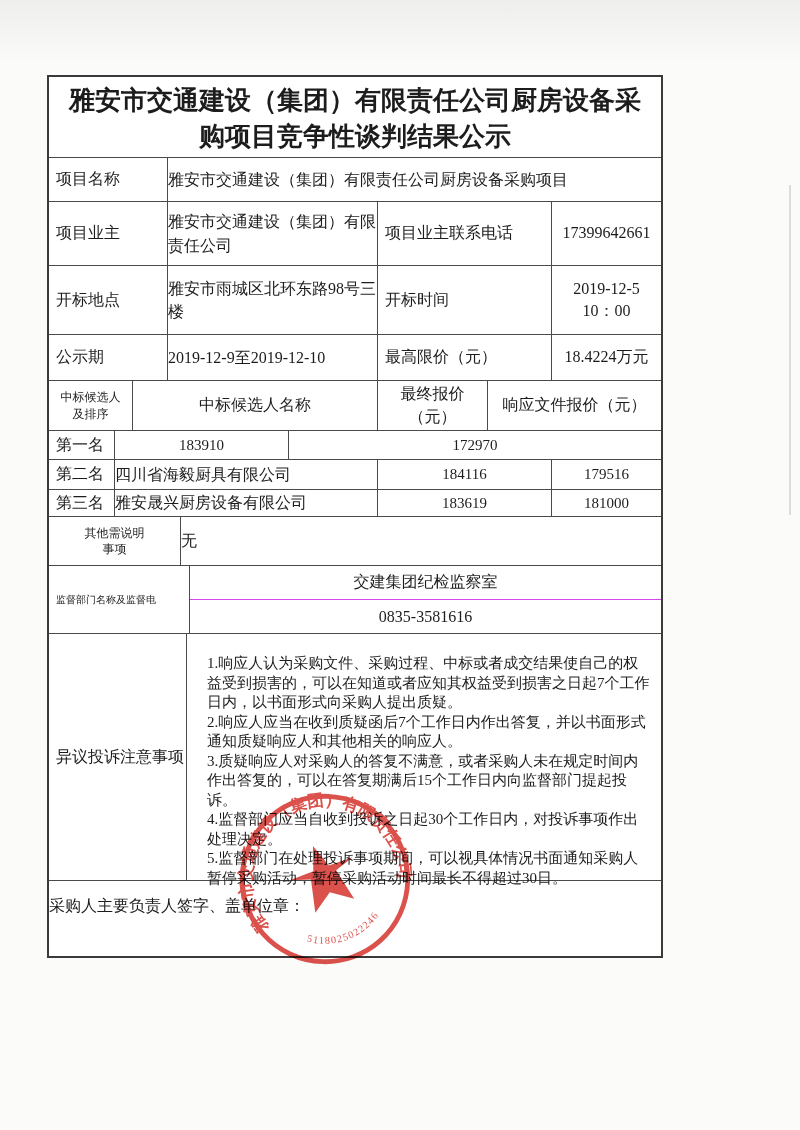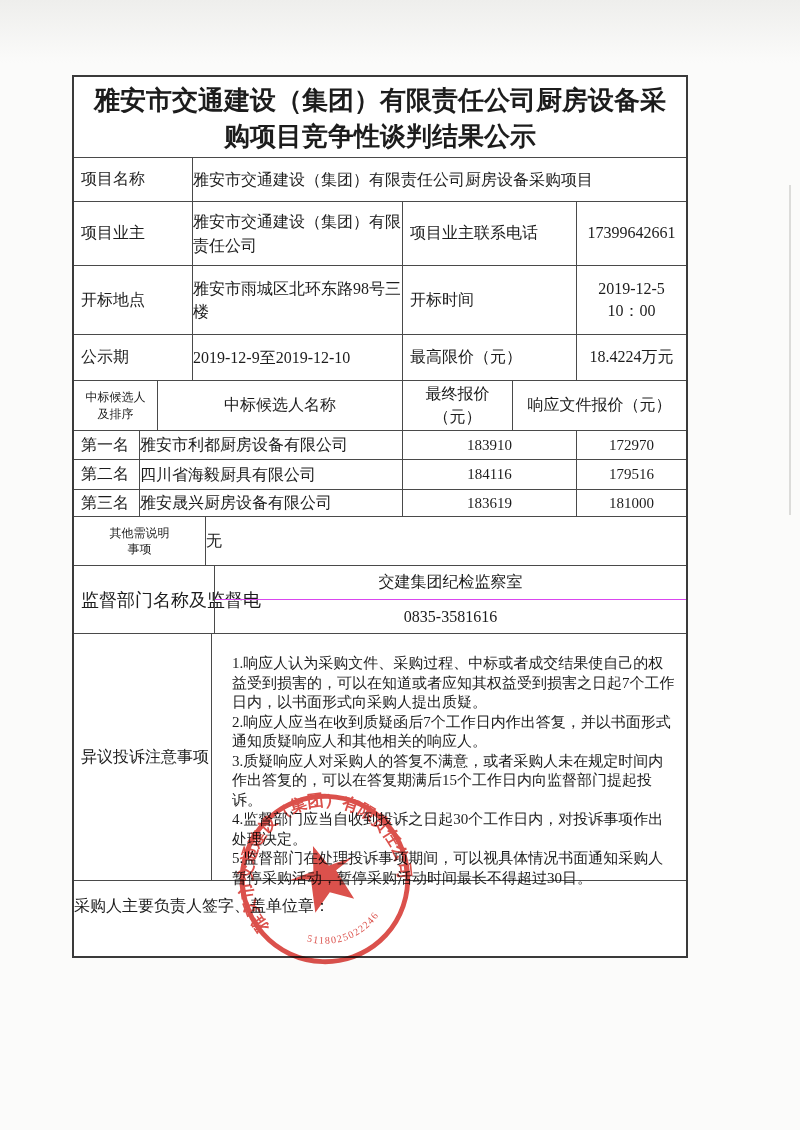--- a/index.html
+++ b/index.html
@@ -13,21 +13,21 @@
   }
   .scan-top-shade{
     position:absolute; left:0; top:0; width:800px; height:70px;
     background:linear-gradient(180deg,#eeeeec 0%, rgba(255,255,255,0) 90%);
   }
   .scan-edge-right{
     position:absolute; left:789px; top:185px; width:2px; height:330px;
     background:#dcdcda;
   }
   .doc-table{
-    position:absolute; left:72px; top:75px; width:616px; height:883px;
+    position:absolute; left:47px; top:75px; width:616px; height:883px;
     border:2px solid #3a3a3a;
     background:#fff;
   }
   .row{ display:flex; width:100%; border-top:1px solid #4a4a4a; }
   .row:first-child{ border-top:none; }
   .cell{ display:flex; align-items:center; overflow:visible; }
   .cell + .cell{ border-left:1px solid #4a4a4a; }
   .lab{ padding-left:7px; font-size:16px; }
   .val-left{ font-size:16px; line-height:1.45; }
   .val-center{ justify-content:center; text-align:center; font-size:16px; line-height:1.4; }
@@ -50,21 +50,21 @@
   .w-label{width:118px;} .w-mid{width:210px;} .w-lab2{width:174px;}
   .w-rankh{width:83px;} .w-rank{width:65px;}
   .w-nameh{width:245px;} .w-name{width:263px;}
   .w-otherlab{width:131px;} .w-suplab{width:140px;} .w-displab{width:137px;}
 
   .center-narrow{ justify-content:center; text-align:center; font-size:12px; line-height:1.35; }
   .center-narrow .wrap4{ width:68px; }
 
   .price{ font-size:15px; justify-content:center; }
 
-  .sup-label span{ white-space:nowrap; font-size:18px; }
+  .sup-label span{ white-space:nowrap; font-size:10px; }
   .sup-vals{ flex-direction:column; align-items:stretch; }
   .sup-half{ flex:1; display:flex; align-items:center; justify-content:center; font-size:16px; }
   .sup-half + .sup-half{ border-top:1px solid #d946ef; }
 
   .dispute-content{
     display:block; padding:20px 10px 0 8px;
     font-size:15px; line-height:19.5px;margin-left:12px;
   }
   .dispute-content p{ margin:0; }
 
@@ -127,21 +127,20 @@
     <div class="cell center-narrow w-rankh">
       <div class="wrap4">中标候选人及排序</div>
     </div>
     <div class="cell val-center w-nameh">中标候选人名称</div>
     <div class="cell val-center flex1">最终报价（元）</div>
     <div class="cell val-center w-lab2">响应文件报价（元）</div>
   </div>
 
   <div class="row h-c1">
     <div class="cell lab w-rank">第一名</div>
-    <div class="cell val-left w-name">雅安市利都厨房设备有限公司</div>
     <div class="cell price w-lab2">183910</div>
     <div class="cell price flex1">172970</div>
   </div>
   <div class="row h-c2">
     <div class="cell lab w-rank">第二名</div>
     <div class="cell val-left w-name">四川省海毅厨具有限公司</div>
     <div class="cell price w-lab2">184116</div>
     <div class="cell price flex1">179516</div>
   </div>
   <div class="row h-c3">

